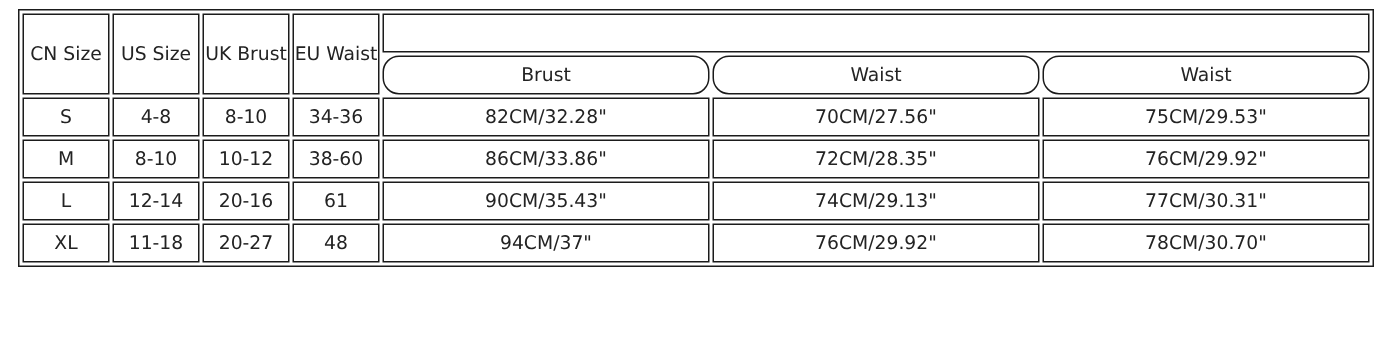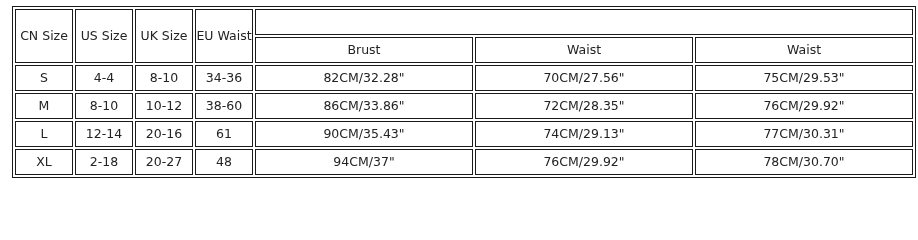--- a/index.html
+++ b/index.html
@@ -47,20 +47,21 @@
     height: 18px;
     line-height: 18px;
   }
   td.corner-cell {
     height: 46px;
     line-height: 46px;
   }
   td.head-cell {
     height: 28px;
     line-height: 28px;
+    border-radius: 11px;
   }
   td.data-cell {
     height: 25px;
     line-height: 25px;
   }
   col.c-size { width: 58px; }
   col.c-meas { width: 218px; }
 </style>
 </head>
 <body>
@@ -73,33 +74,33 @@
         <col class="c-size">
         <col class="c-size">
       <col class="c-meas">
         <col class="c-meas">
         <col class="c-meas">
     </colgroup>
     <tbody>
       <tr>
         <td class="corner-cell" rowspan="2">CN Size</td>
         <td class="corner-cell" rowspan="2">US Size</td>
-        <td class="corner-cell" rowspan="2">UK Size</td>
+        <td class="corner-cell" rowspan="2">UK Brust</td>
         <td class="corner-cell" rowspan="2">EU Waist</td>
         <td class="spacer-cell" colspan="3"></td>
       </tr>
       <tr>
         <td class="head-cell">Brust</td>
         <td class="head-cell">Waist</td>
         <td class="head-cell">Waist</td>
       </tr>
 
       <tr>
         <td class="data-cell">S</td>
-        <td class="data-cell">4-4</td>
+        <td class="data-cell">4-8</td>
         <td class="data-cell">8-10</td>
         <td class="data-cell">34-36</td>
         <td class="data-cell">82CM/32.28"</td>
         <td class="data-cell">70CM/27.56"</td>
         <td class="data-cell">75CM/29.53"</td>
       </tr>
 
       <tr>
         <td class="data-cell">M</td>
         <td class="data-cell">8-10</td>
@@ -115,21 +116,21 @@
         <td class="data-cell">12-14</td>
         <td class="data-cell">20-16</td>
         <td class="data-cell">61</td>
         <td class="data-cell">90CM/35.43"</td>
         <td class="data-cell">74CM/29.13"</td>
         <td class="data-cell">77CM/30.31"</td>
       </tr>
 
       <tr>
         <td class="data-cell">XL</td>
-        <td class="data-cell">2-18</td>
+        <td class="data-cell">11-18</td>
         <td class="data-cell">20-27</td>
         <td class="data-cell">48</td>
         <td class="data-cell">94CM/37"</td>
         <td class="data-cell">76CM/29.92"</td>
         <td class="data-cell">78CM/30.70"</td>
       </tr>
     </tbody>
   </table>
 </div>
 

